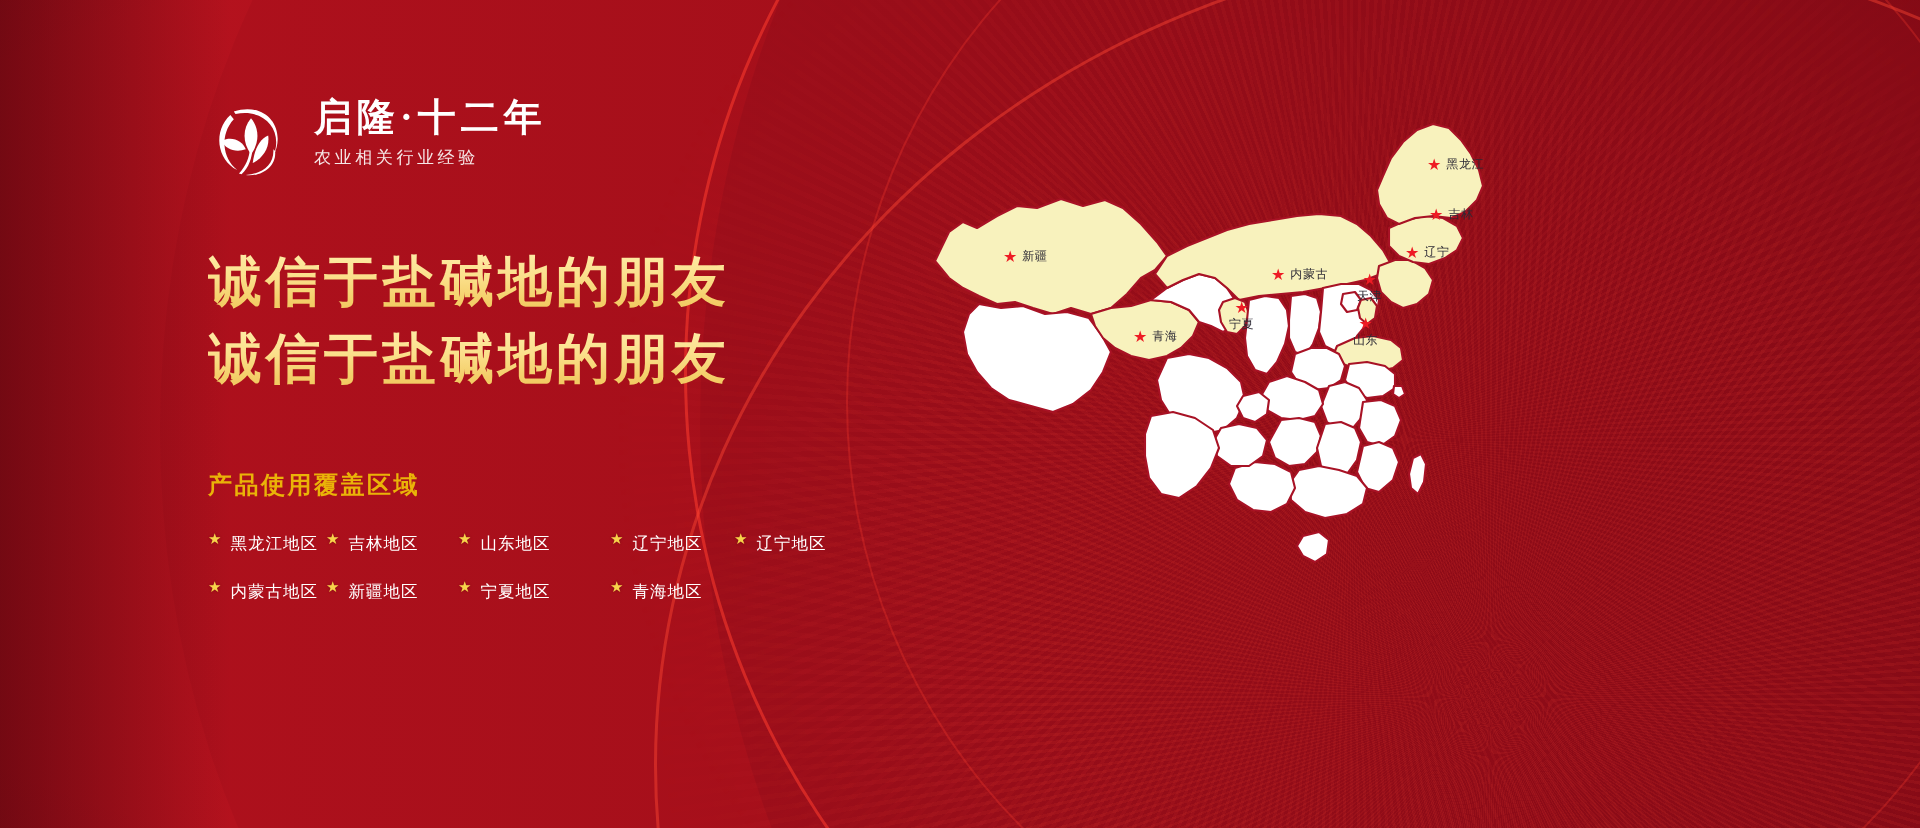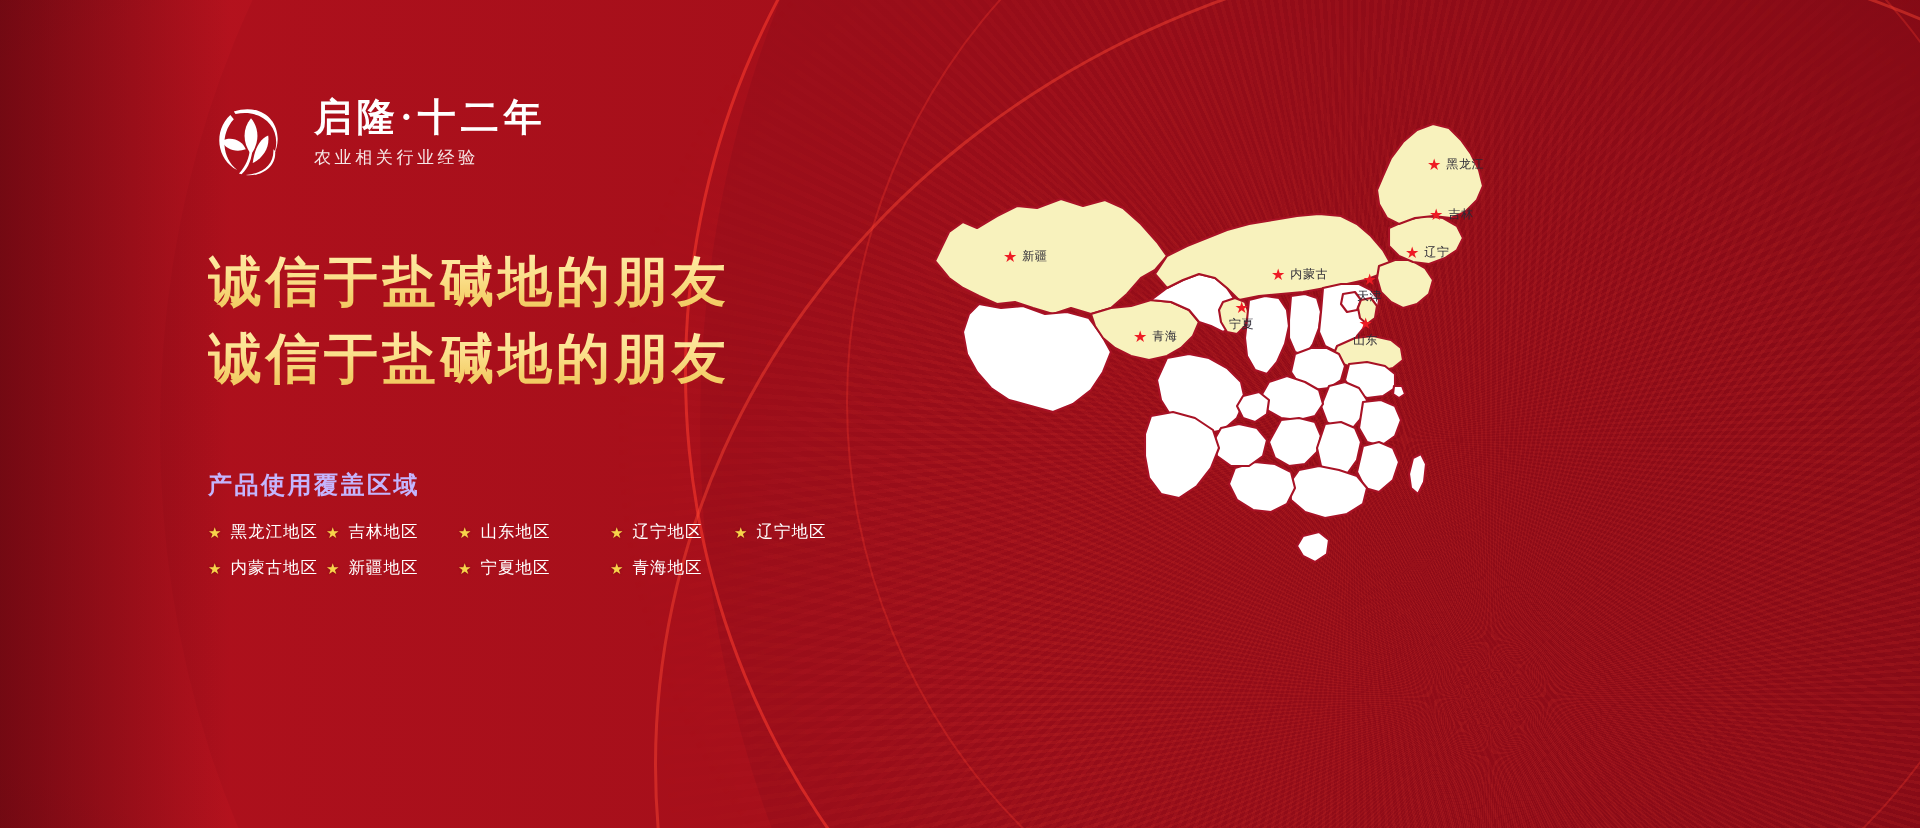--- a/index.html
+++ b/index.html
@@ -100,34 +100,35 @@
     font-family:"Liberation Serif","DejaVu Serif",serif;
     font-weight:700;font-size:54px;letter-spacing:4px;line-height:1.42;
     background:linear-gradient(180deg,#ffefae 0%,#fbe08c 42%,#f4cf6a 72%,#edc055 100%);
     -webkit-background-clip:text;background-clip:text;
     color:transparent;-webkit-text-fill-color:transparent;
     white-space:nowrap;
   }
 
   .coverage{margin-top:72px;}
   .coverage-title{
-    color:#c4b5fd;font-weight:700;font-size:24px;letter-spacing:2.5px;
+    color:#eab308;font-weight:700;font-size:24px;letter-spacing:2.5px;
     font-family:"Liberation Serif","DejaVu Serif",serif;
   }
   .region-grid{
     margin-top:20px;display:grid;
     grid-template-columns:118px 132px 152px 124px 120px;
     row-gap:14px;column-gap:0px;
   }
   .region-item{display:flex;align-items:center;gap:9px;white-space:nowrap;}
   .star{color:#f7d34a;font-size:15px;line-height:1;flex:0 0 auto;
         text-shadow:0 0 3px rgba(0,0,0,.25);}
   .region-label{
     color:#ffffff;font-size:16.5px;letter-spacing:1px;
     font-family:"Liberation Serif","DejaVu Serif",serif;
+    margin-top:12px;
   }
 
   
   .map-wrap{position:absolute;left:905px;top:56px;width:700px;height:690px;}
   .map-svg{width:100%;height:100%;display:block;}
   .map-label{position:absolute;display:flex;align-items:center;gap:5px;white-space:nowrap;}
   .map-star{color:#ee1b24;font-size:16px;line-height:1;}
   .map-label-text{
     color:#2d2a35;font-size:12px;letter-spacing:.6px;font-weight:400;
     font-family:"Liberation Serif","DejaVu Serif",serif;

